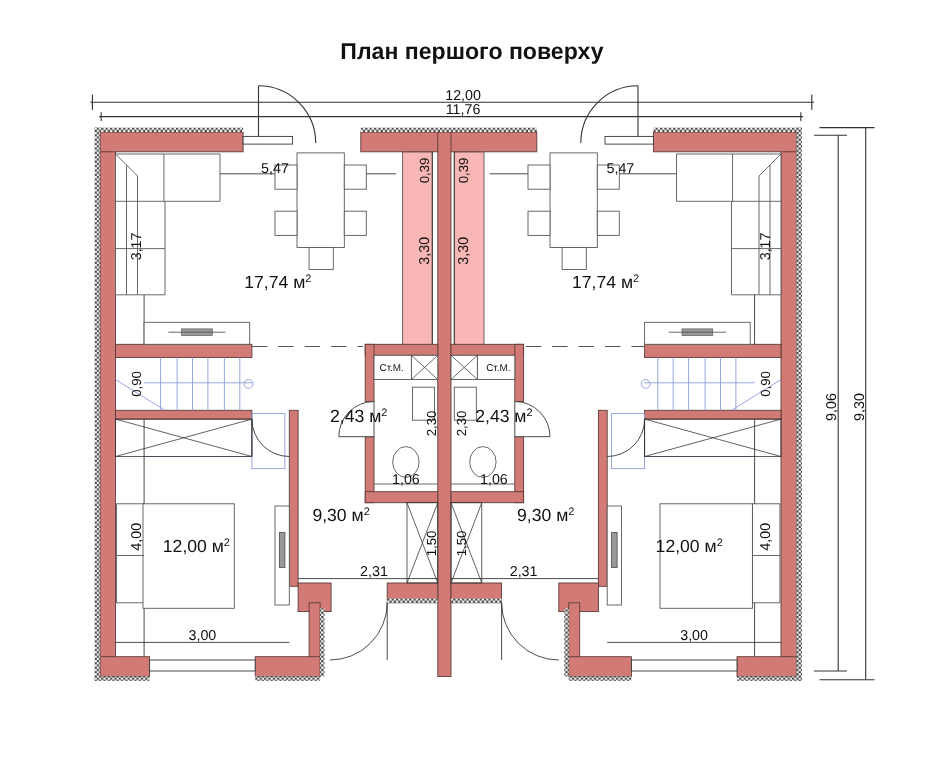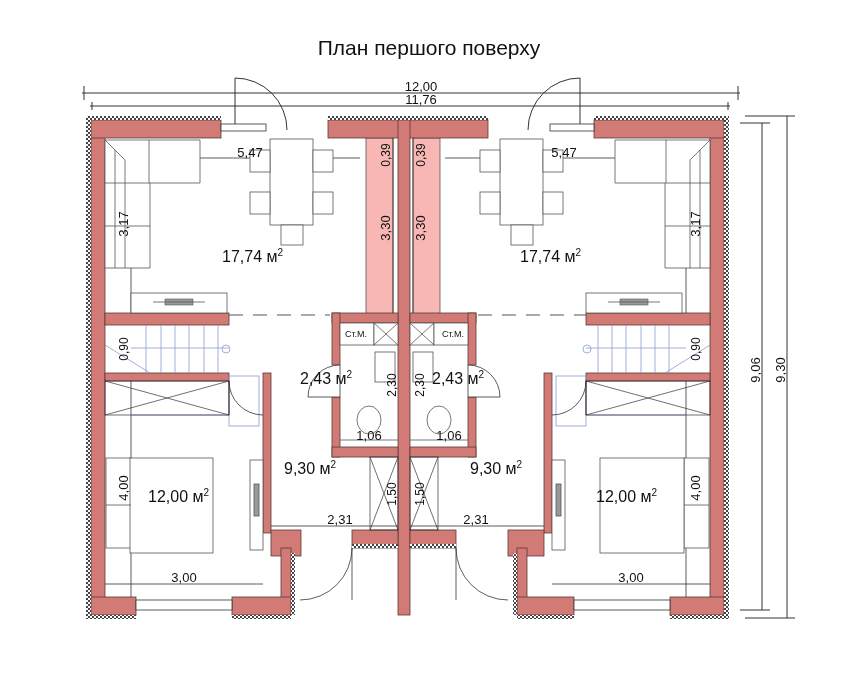--- a/index.html
+++ b/index.html
@@ -1,18 +1,18 @@
 <!DOCTYPE html>
 <html><head>
 <meta charset="utf-8">
 <style>
   html, body { margin: 0; padding: 0; background: #ffffff; }
   body { width: 858px; height: 700px; position: relative; overflow: hidden; font-family: "Liberation Sans", sans-serif; }
   #plan { position: absolute; left: 0; top: 0; }
-  .title { position: absolute; left: 0; width: 858px; top: 36px; text-align: center; font-size: 21px; color: #111; }
+  .title { position: absolute; left: 0; width: 858px; top: 36px; text-align: center; font-size: 21px; color: #111; font-weight: bold; }
   svg text { font-family: "Liberation Sans", sans-serif; fill: #111; }
 </style>
 </head>
 <body>
 
 <div class="title">План першого поверху</div>
 
 <svg id="plan" width="858" height="700" viewBox="0 0 858 700">
   <defs>
     <pattern id="insul" width="4" height="4" patternUnits="userSpaceOnUse">

